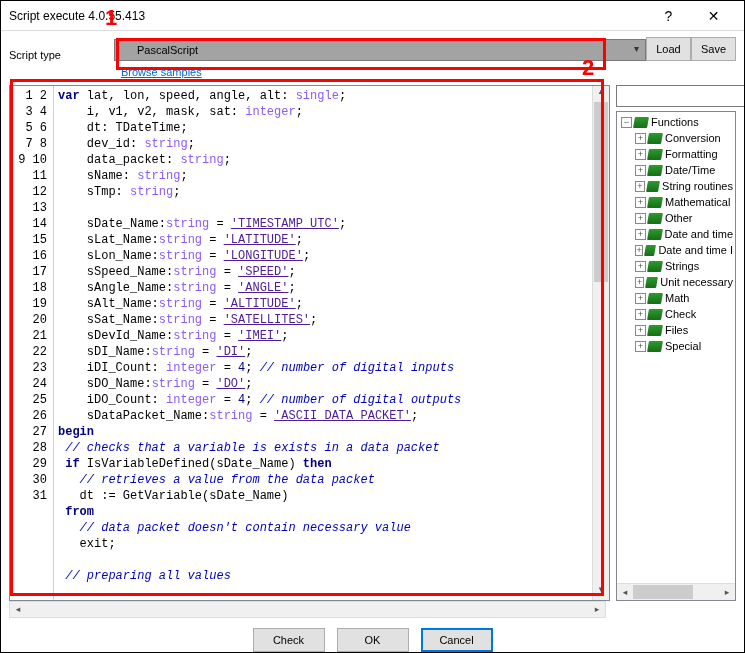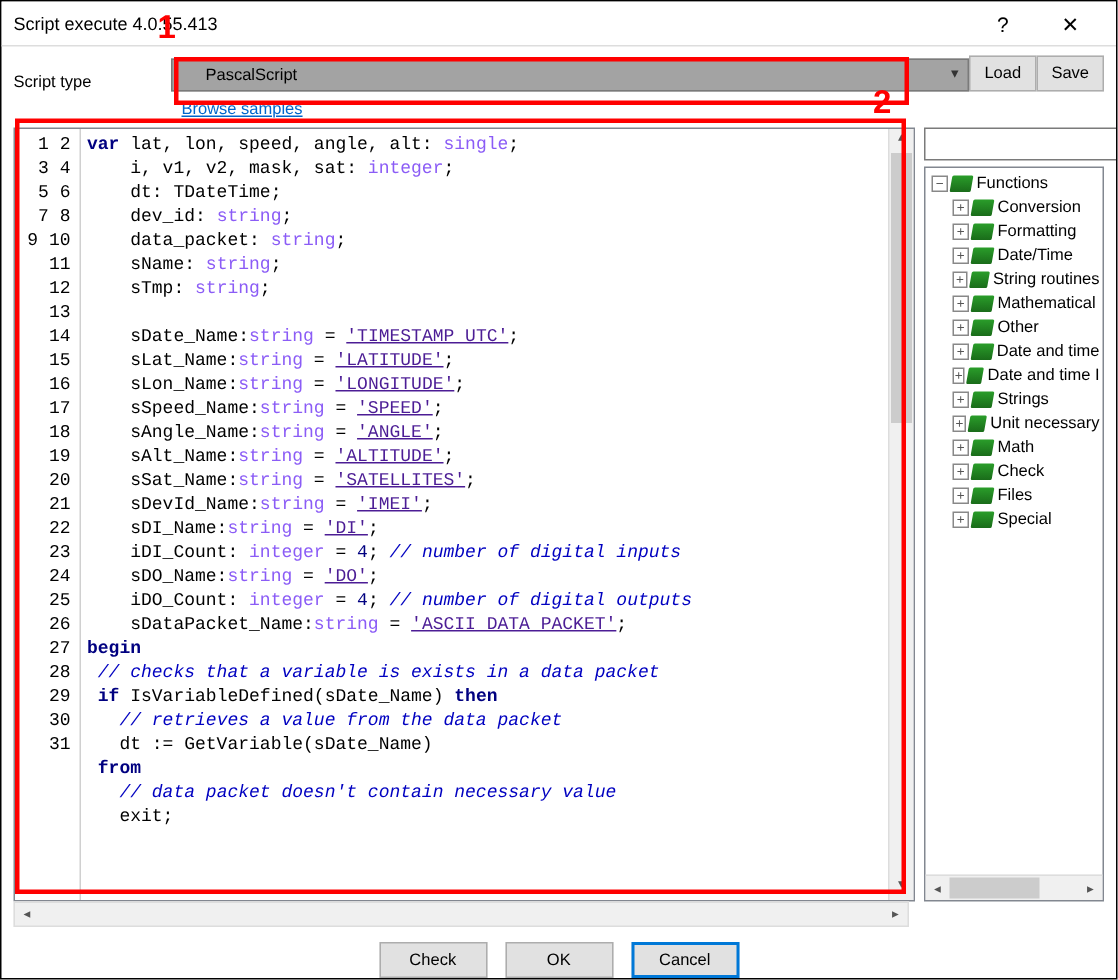--- a/index.html
+++ b/index.html
@@ -240,20 +240,21 @@
     sDataPacket_Name:<span class="ty">string</span> = <span class="str">'ASCII_DATA_PACKET'</span>;
 <span class="kw">begin</span>
  <span class="cm">// checks that a variable is exists in a data packet</span>
  <span class="kw">if</span> IsVariableDefined(sDate_Name) <span class="kw">then</span>
    <span class="cm">// retrieves a value from the data packet</span>
    dt := GetVariable(sDate_Name)
  <span class="kw">from</span>
    <span class="cm">// data packet doesn't contain necessary value</span>
    exit;
 
+ <span class="cm">// preparing all values</span>
 </div>
     <div class="vscroll">
       <div class="ar up">▴</div>
       <div class="thumb"></div>
       <div class="ar dn">▾</div>
     </div>
   </div>
   <div class="rightcol">
     <div class="searchrow">
       <input class="searchbox" placeholder="" style="">

